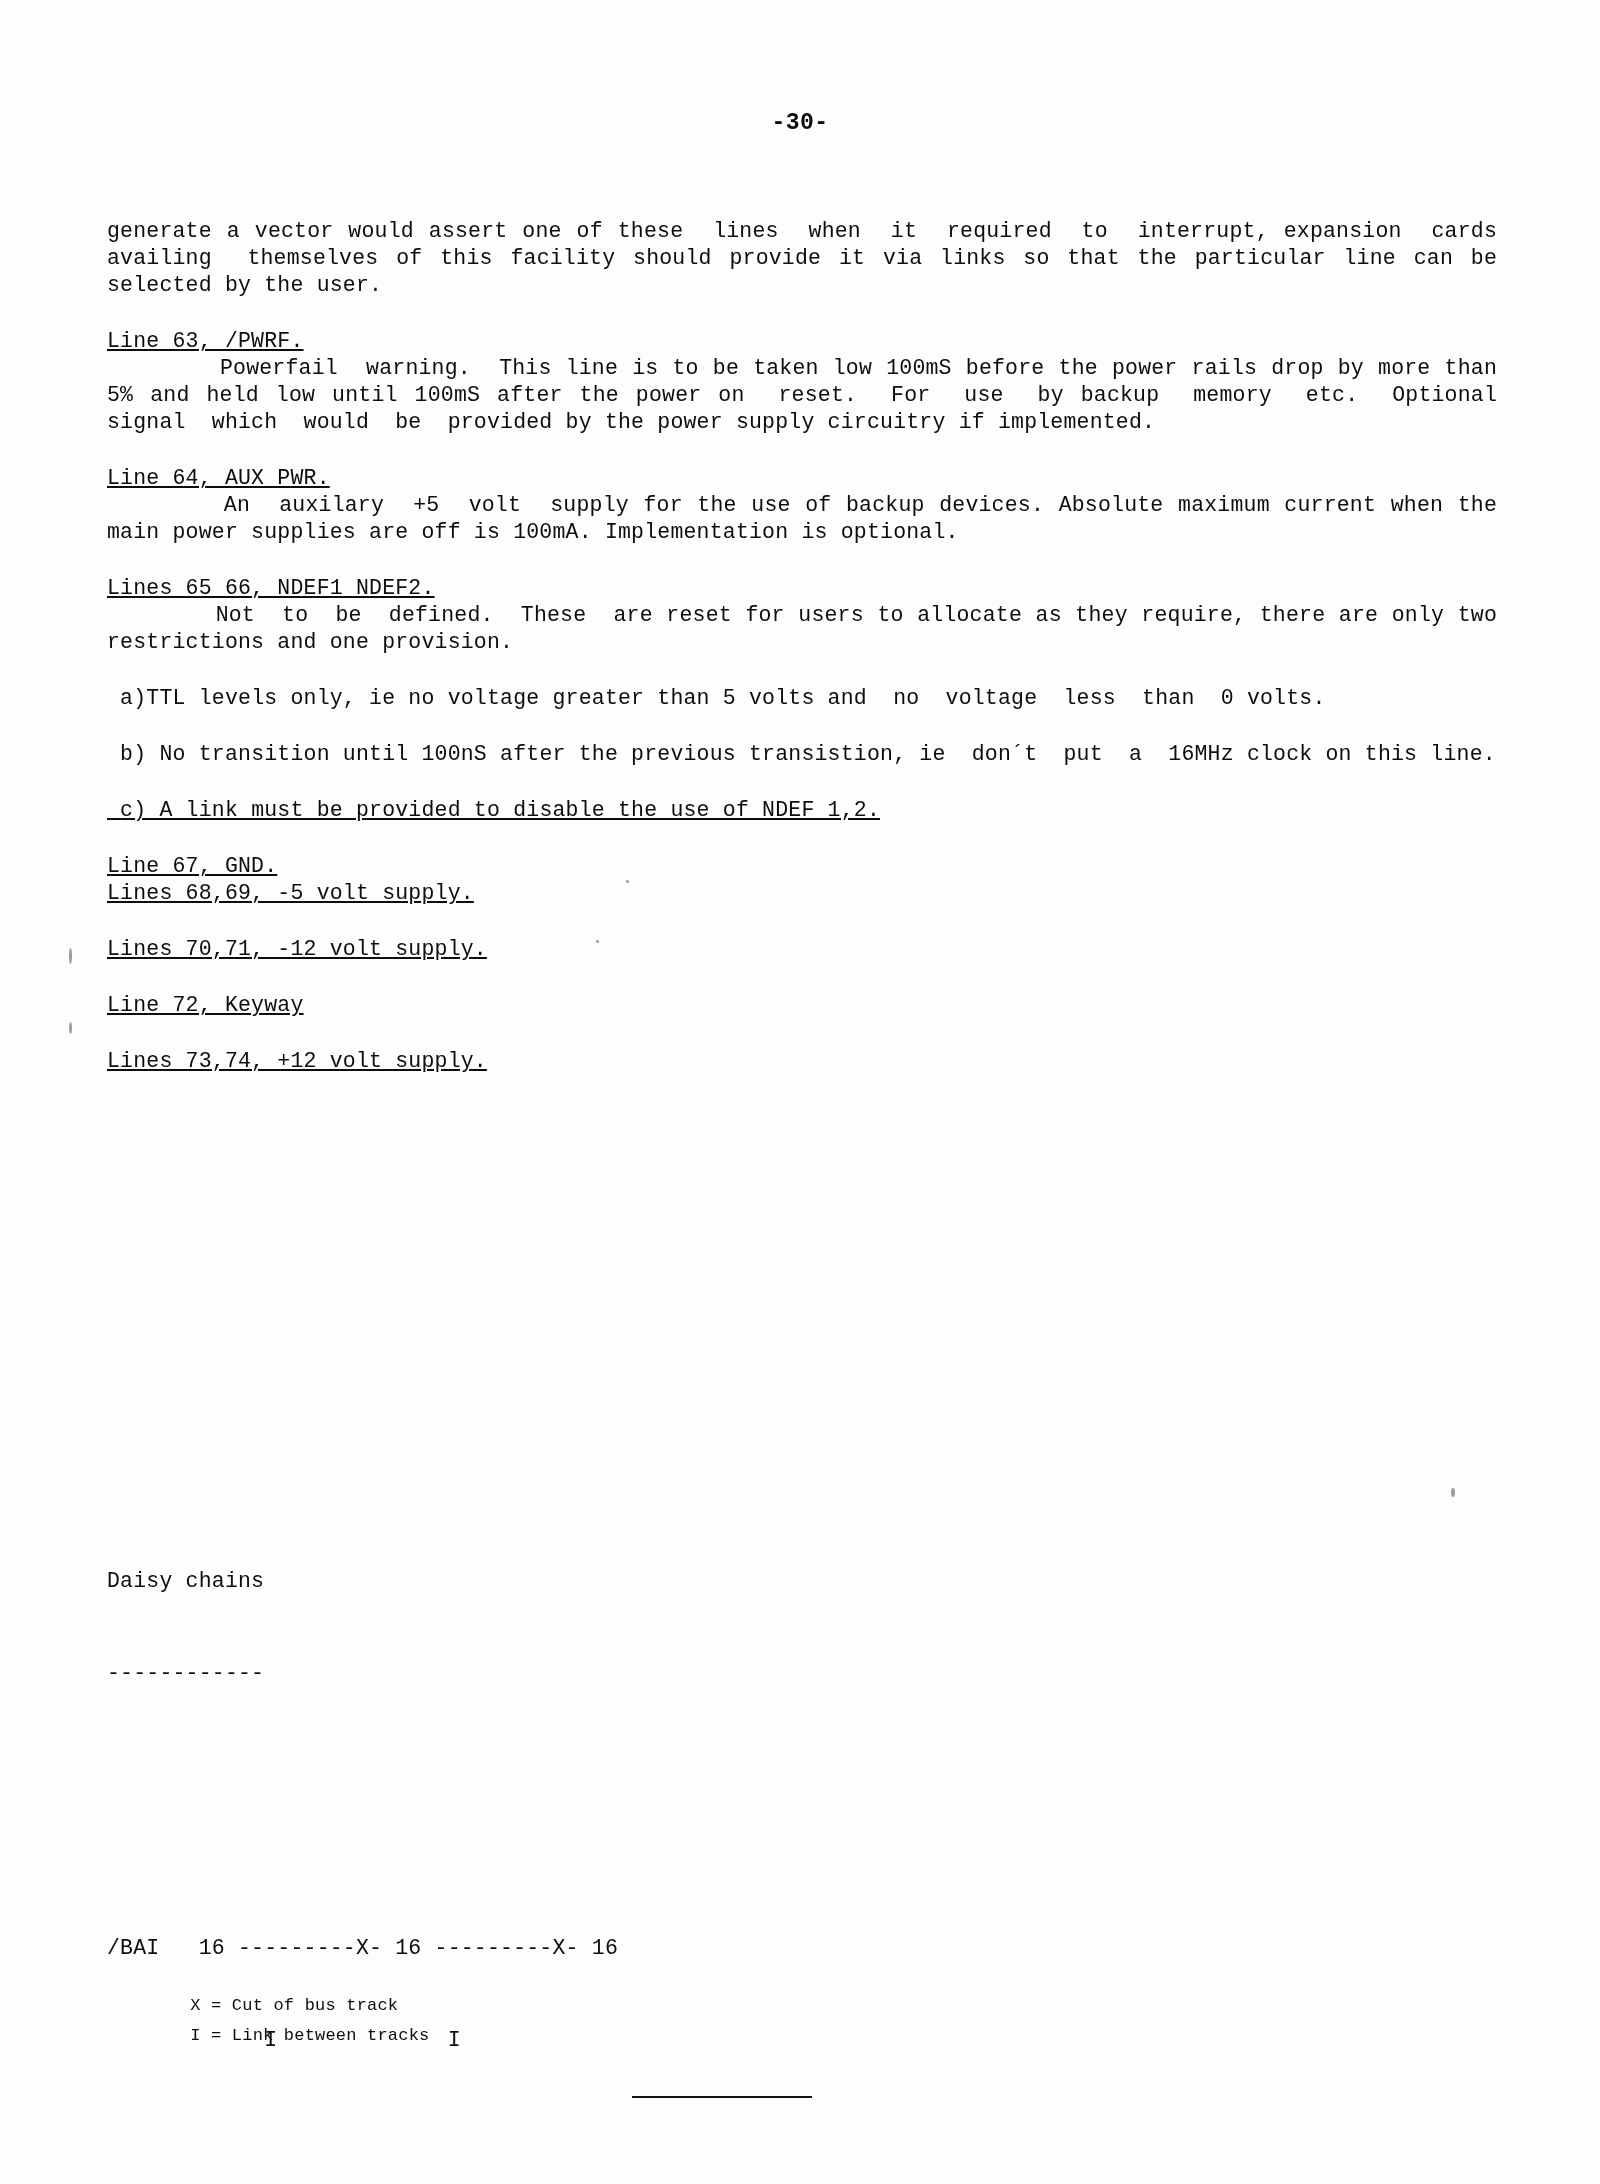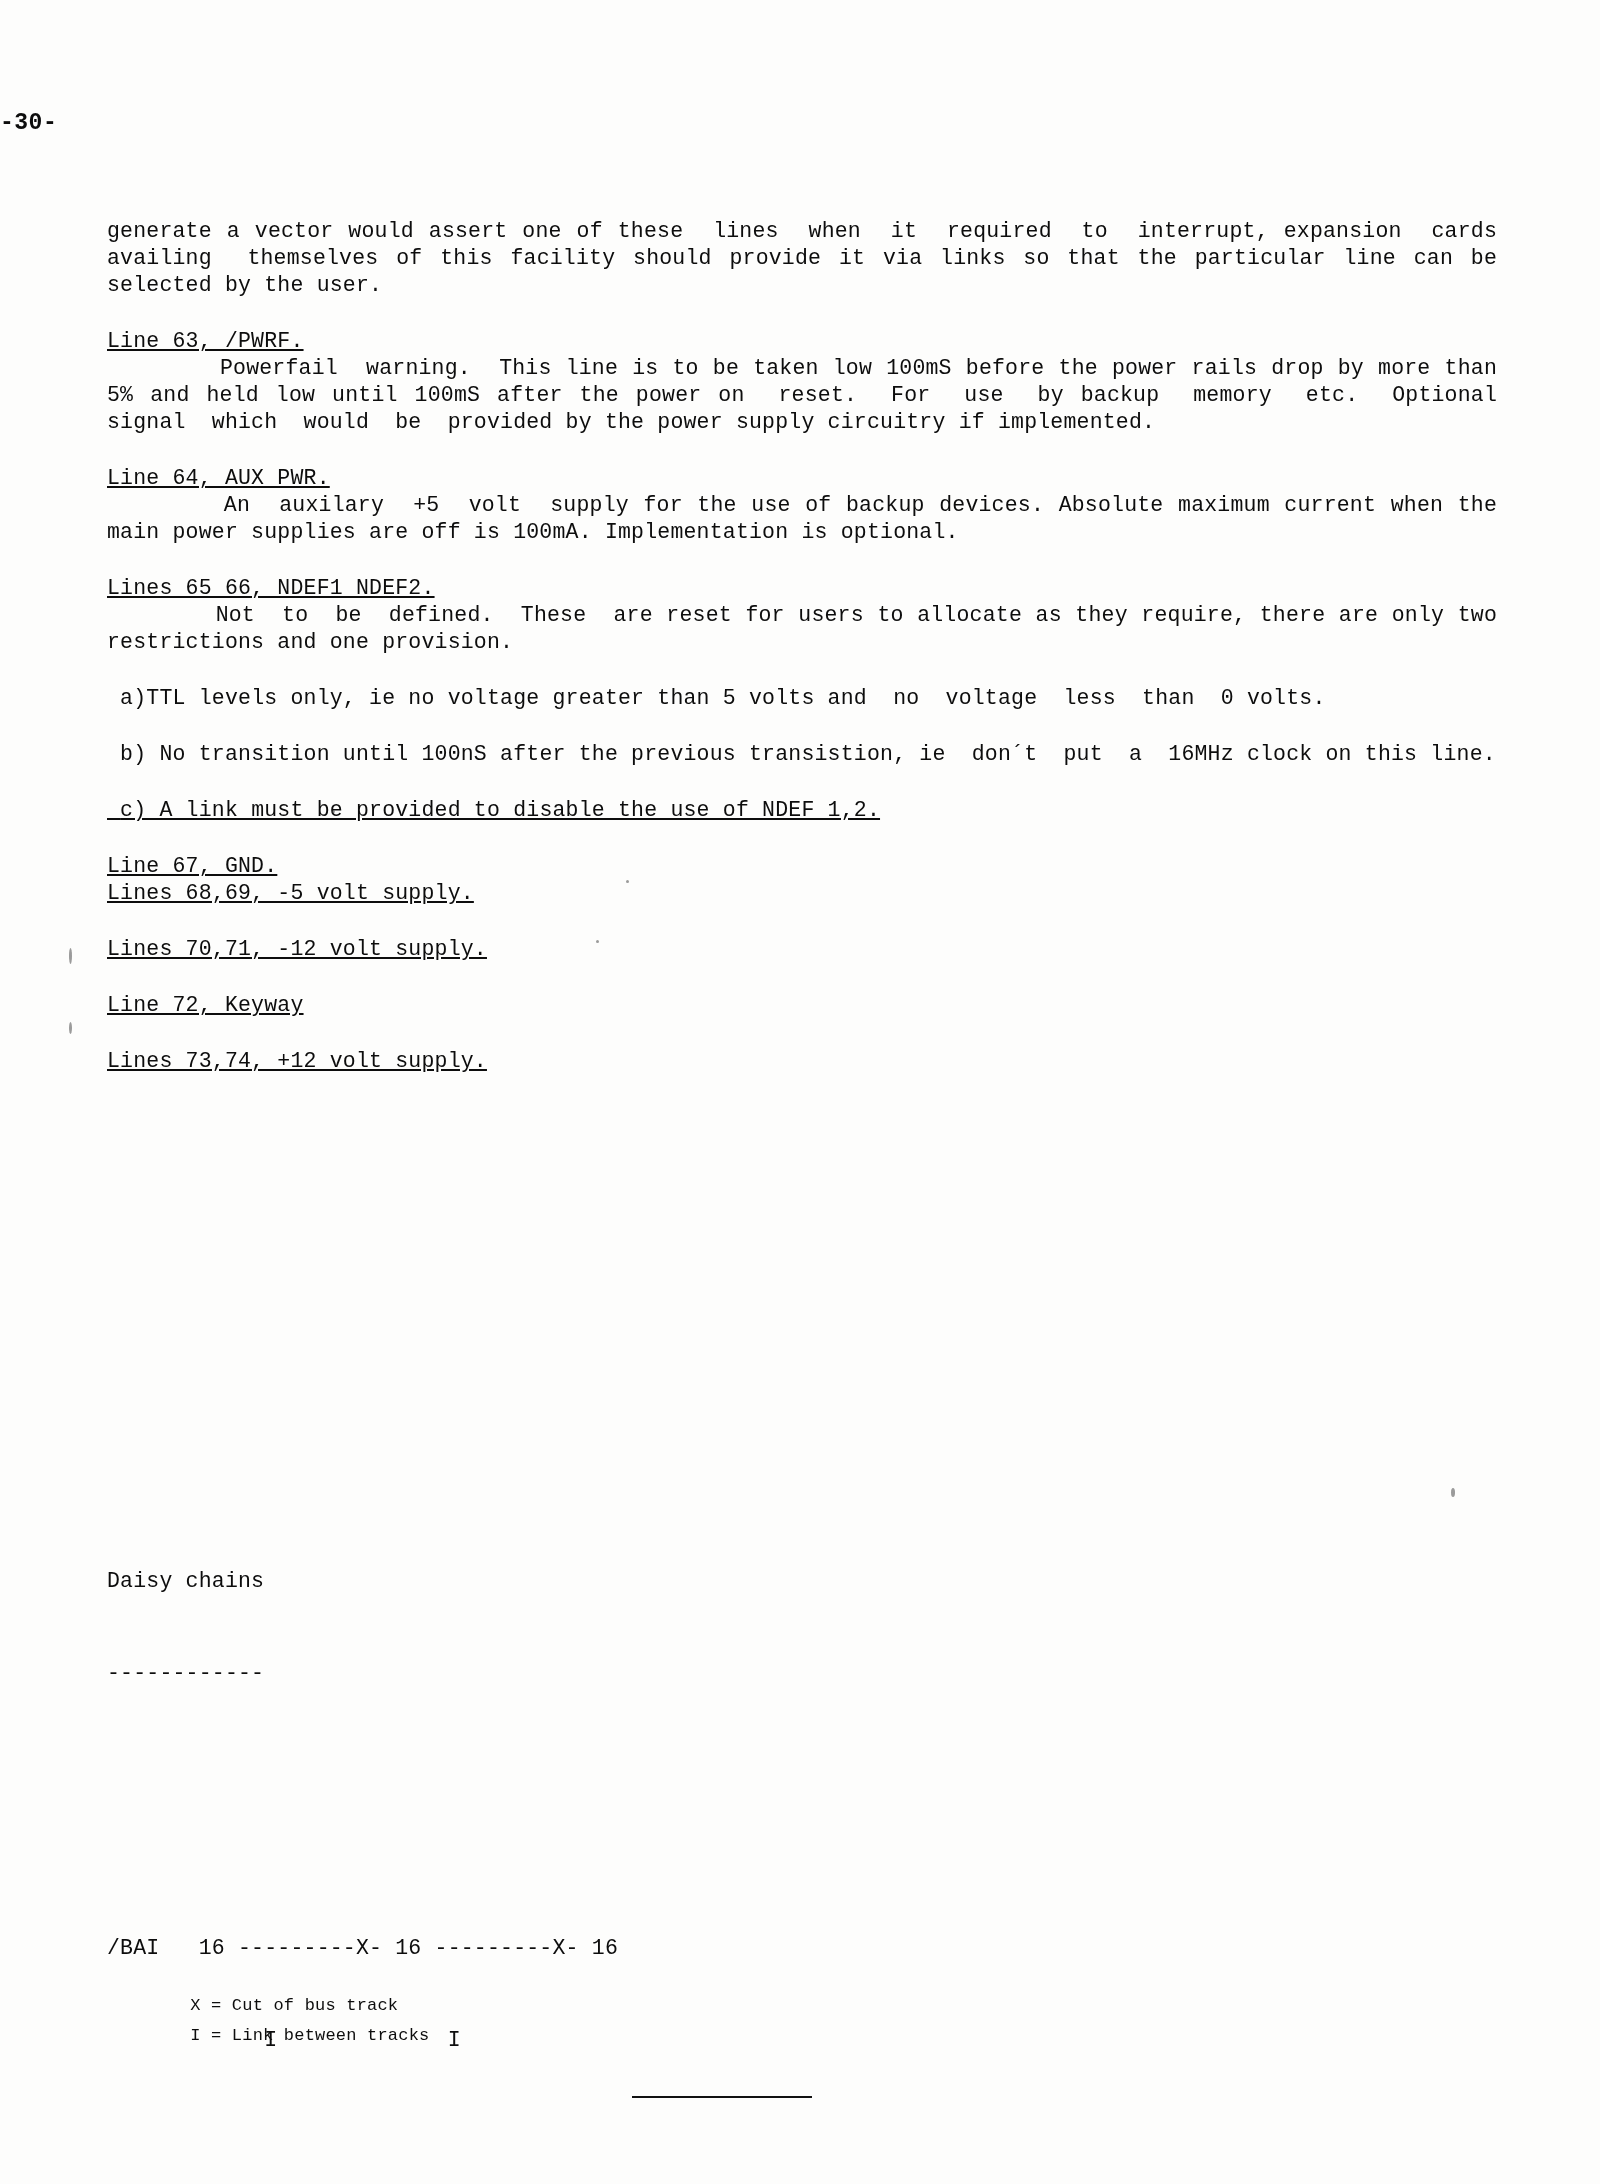--- a/index.html
+++ b/index.html
@@ -18,21 +18,21 @@
   .page {
     position: absolute;
     inset: 0;
     background: #fdfdfc;
   }
   .page-number {
     position: absolute;
     top: 110px;
     left: 0;
     width: 1600px;
-    text-align: left;
+    text-align: center;
     font-size: 23px;
     letter-spacing: 0.5px;
     font-weight: 700;
   }
   .body-col {
     position: absolute;
     left: 107px;
     top: 218px;
     width: 1390px;
   }

